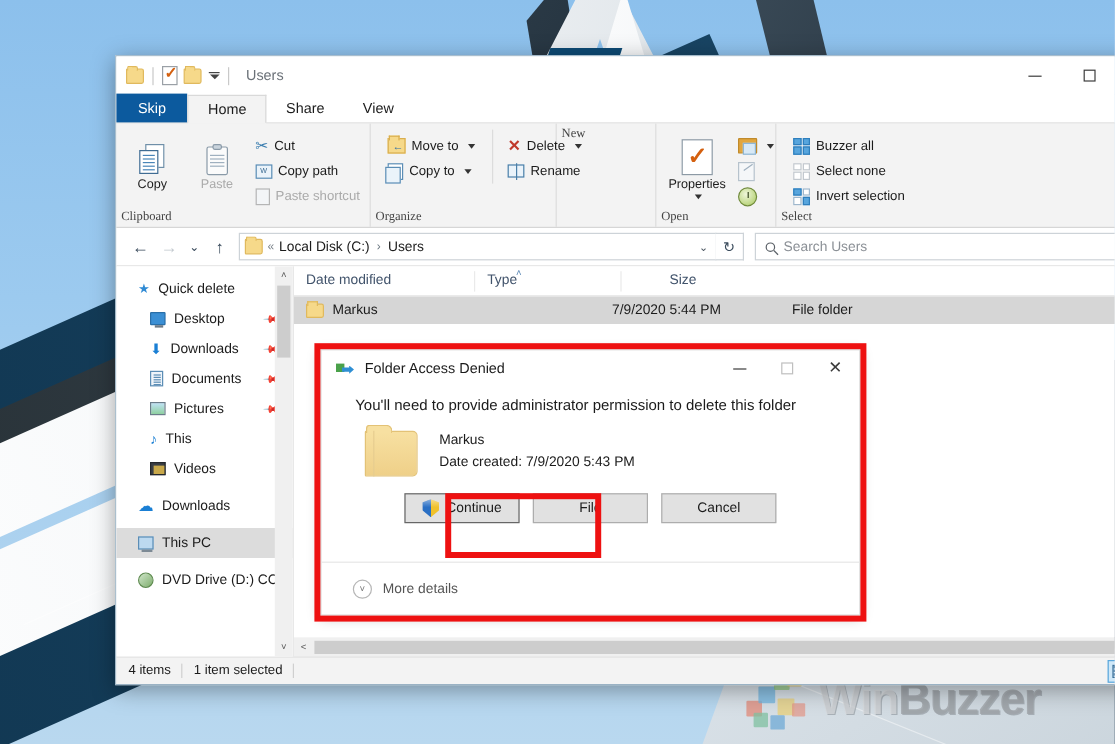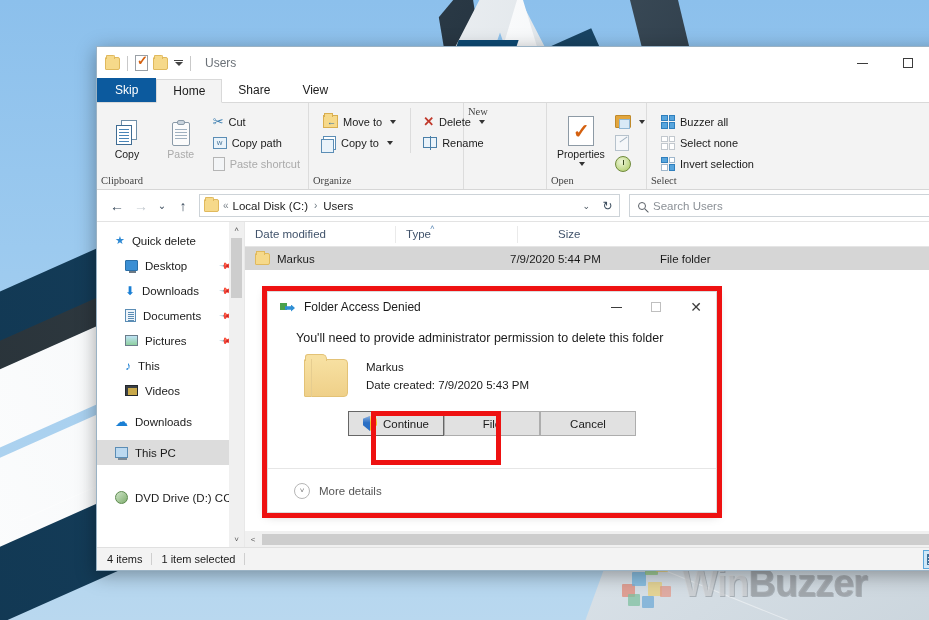--- a/index.html
+++ b/index.html
@@ -320,21 +320,21 @@
   .dwc .gmax{width:10px;height:10px;border:1px solid #bfbfbf;}
   .dwc .gx{font-size:14px;font-family:"DejaVu Sans",sans-serif;}
   .dlg-msg { font-size:12.5px; color:#1b1b1b; padding: 9px 0 0 28px; }
   .dlg-info { display:flex; gap:18px; padding: 14px 0 0 36px; }
   .big-folder { width:44px;height:38px;background:linear-gradient(#f7e0a1,#efd089);
                 border:1px solid #e3c276; border-radius:1px 4px 4px 1px; position:relative; }
   .big-folder::before{content:"";position:absolute;left:0;top:-6px;width:20px;height:6px;
                 background:#f7e0a1;border:1px solid #e3c276;border-bottom:none;border-radius:3px 5px 0 0;}
   .big-folder::after{content:"";position:absolute;left:6px;top:-1px;width:1px;height:38px;background:#e6cd90;}
   .dlg-fname { font-size:11.5px; color:#1b1b1b; line-height:1.55; }
-  .dlg-buttons { display:flex; justify-content:center; margin-top:14px; }
+  .dlg-buttons { display:flex; gap:11px; justify-content:center; margin-top:14px; }
   .dbtn { width:96px; height:25px; background:#e1e1e1; border:1px solid #adadad;
           font-size:11.5px; color:#1b1b1b; display:flex; align-items:center; justify-content:center; gap:6px; }
   .dbtn.focus { border:1px solid #666; }
   .shield { width:14px;height:15px; position:relative; }
   .shield i { position:absolute; inset:0;
     background: linear-gradient(90deg,#2a6fc4 50%, #f0c12a 50%);
     clip-path: polygon(50% 0%, 100% 18%, 100% 62%, 50% 100%, 0% 62%, 0% 18%); }
   .shield u { position:absolute; inset:0;
     background: linear-gradient(180deg, rgba(255,255,255,.45), rgba(255,255,255,0) 45%);
     clip-path: polygon(50% 0%, 100% 18%, 100% 62%, 50% 100%, 0% 62%, 0% 18%); }
@@ -619,21 +619,21 @@
           <span>Videos</span>
         </div>
         <div class="nav-item" style="margin-top:6px;">
           <span class="i-onedrive">☁</span>
           <span>Downloads</span>
         </div>
         <div class="nav-item sel" style="margin-top:6px;">
           <span class="i-pc"></span>
           <span>This PC</span>
         </div>
-        <div class="nav-item" style="margin-top:20px;text-align:center;">
+        <div class="nav-item" style="margin-top:6px;text-align:center;">
           <span class="i-dvd"></span>
           <span>DVD Drive (D:) CC</span>
         </div>
 
         <div class="nav-scroll">
           <div class="ns-arrow">˄</div>
           <div class="ns-thumb" style="height:60px;"></div>
           <div class="ns-track"></div>
           <div class="ns-arrow">˅</div>
         </div>

